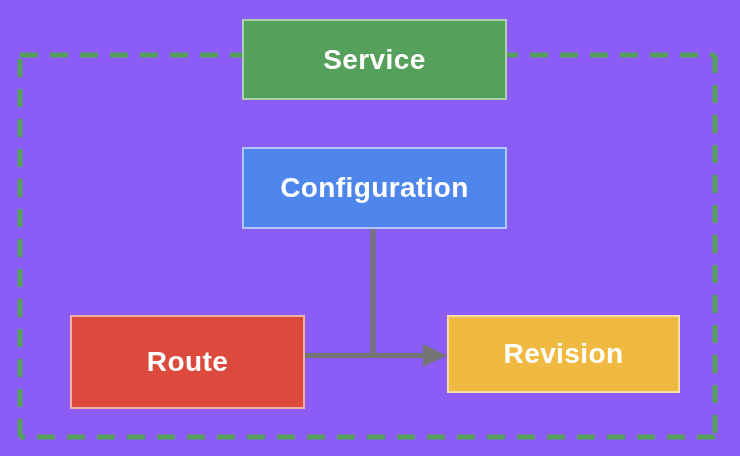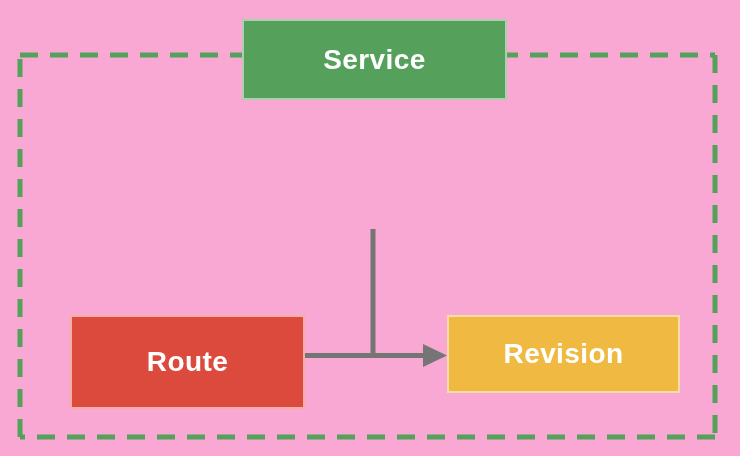--- a/index.html
+++ b/index.html
@@ -5,21 +5,21 @@
   html, body {
     margin: 0;
     padding: 0;
     background: #ffffff;
     font-family: "Liberation Sans", "DejaVu Sans", sans-serif;
   }
   .canvas {
     position: relative;
     width: 740px;
     height: 456px;
-    background: #f9a8d4;
+    background: #8b5cf6;
     overflow: hidden;
   }
   .connector-layer {
     position: absolute;
     left: 0;
     top: 0;
     width: 740px;
     height: 456px;
     z-index: 1;
   }
@@ -63,20 +63,23 @@
 
     <line x1="305" y1="355.5" x2="425" y2="355.5" stroke-width="5" stroke="#757575"></line>
 
     <polygon points="423,344 447,355.5 423,367" fill="#757575"></polygon>
   </svg>
 
   <div class="node node-service" style="background-color: rgb(85, 160, 90); border-color: rgb(171, 207, 175);">
     <span class="node-label" style="color: rgb(255, 255, 255);">Service</span>
   </div>
 
+  <div class="node node-configuration" style="background-color: rgb(78, 134, 236); border-color: rgb(175, 200, 246);">
+    <span class="node-label" style="color: rgb(255, 255, 255);">Configuration</span>
+  </div>
 
   <div class="node node-route" style="background-color: rgb(219, 74, 60); border-color: rgb(242, 175, 166);">
     <span class="node-label" style="color: rgb(255, 255, 255);">Route</span>
   </div>
 
   <div class="node node-revision" style="background-color: rgb(240, 185, 65); border-color: rgb(248, 221, 164);">
     <span class="node-label" style="color: rgb(255, 255, 255);">Revision</span>
   </div>
 
 </div>

